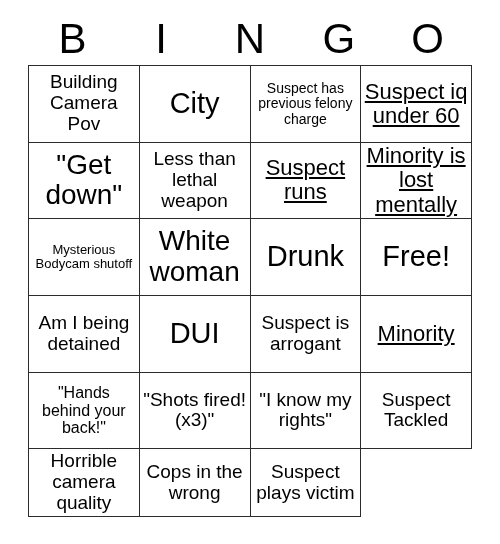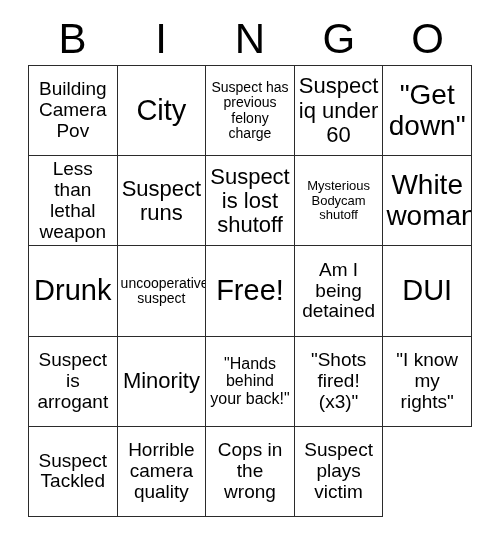--- a/index.html
+++ b/index.html
@@ -42,21 +42,21 @@
   .grid {
     position: absolute;
     left: 28px;
     top: 65px;
     width: 444px;
     height: 452px;
     box-sizing: border-box;
     border-top: 1px solid #2b2b2b;
     border-left: 1px solid #2b2b2b;
     display: grid;
-    grid-template-columns: repeat(5, 1fr);
+    grid-template-columns: repeat(4, 1fr);
     grid-template-rows: repeat(5, 1fr);
     background: #ffffff;
   }
   .cell {
     box-sizing: border-box;
     border-right: 1px solid #2b2b2b;
     border-bottom: 1px solid #2b2b2b;
     display: flex;
     align-items: center;
     justify-content: center;
@@ -65,21 +65,21 @@
     overflow: hidden;
   }
   .cell span {
     display: block;
     width: 100%;
     line-height: 1.1;
   }
   
   .fs-xxl span { font-size: 29px; }
   .fs-xl  span { font-size: 28px; }
-  .fs-lg  span { font-size: 22px; }
+  .fs-lg  span { font-size: 22px; text-decoration: underline; }
   .fs-md  span { font-size: 19px; }
   .fs-sm  span { font-size: 16px; }
   .fs-xs  span { font-size: 13px; }
   .fs-xxs span { font-size: 14px; text-align: center; }
 </style>
 </head>
 <body>
 
 <div class="card">
 
@@ -107,33 +107,30 @@
       <div class="cell fs-xl">
         <span>"Get down"</span>
       </div>
       <div class="cell fs-md">
         <span>Less than lethal weapon</span>
       </div>
       <div class="cell fs-lg">
         <span>Suspect runs</span>
       </div>
       <div class="cell fs-lg">
-        <span>Suspect is lost shutoff</span>
+        <span>Minority is lost mentally</span>
       </div>
       <div class="cell fs-xs">
         <span>Mysterious Bodycam shutoff</span>
       </div>
       <div class="cell fs-xl">
         <span>White woman</span>
       </div>
       <div class="cell fs-xxl">
         <span>Drunk</span>
-      </div>
-      <div class="cell fs-xxs">
-        <span>uncooperative suspect</span>
       </div>
       <div class="cell fs-xxl">
         <span>Free!</span>
       </div>
       <div class="cell fs-md">
         <span>Am I being detained</span>
       </div>
       <div class="cell fs-xxl">
         <span>DUI</span>
       </div>

